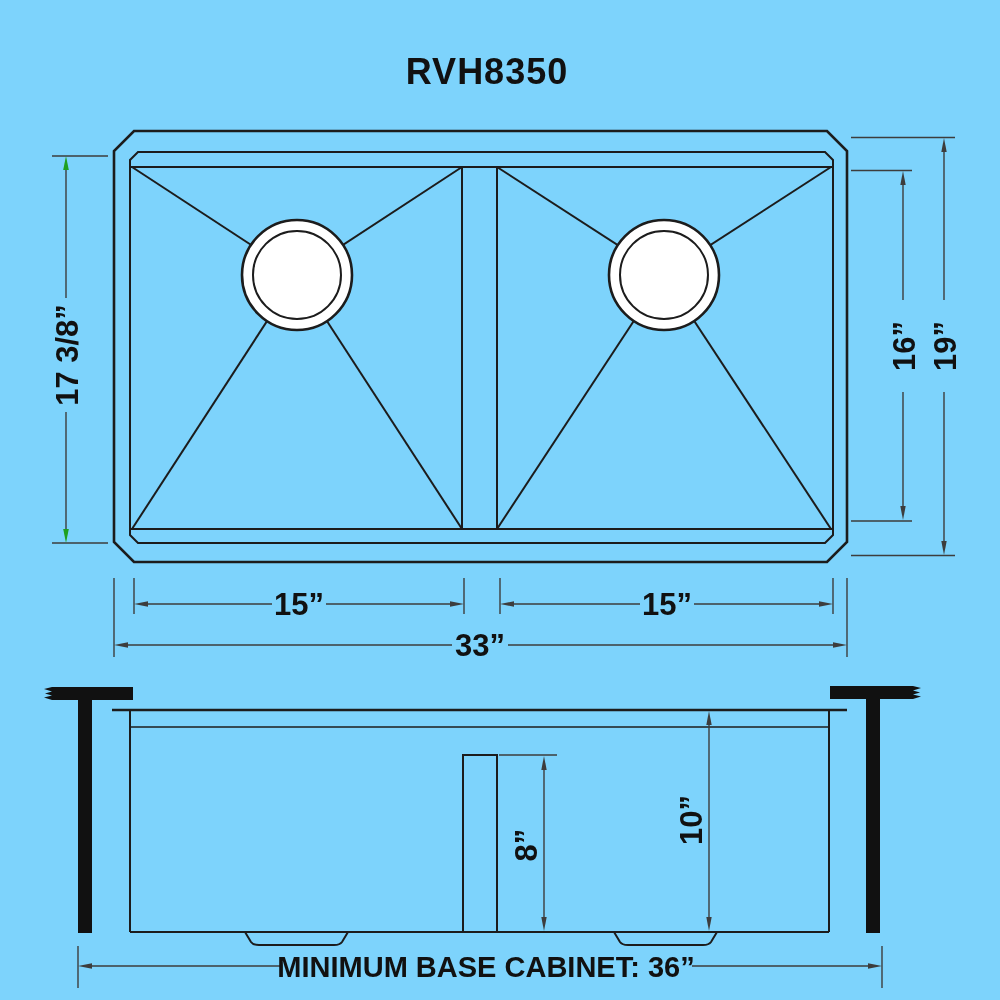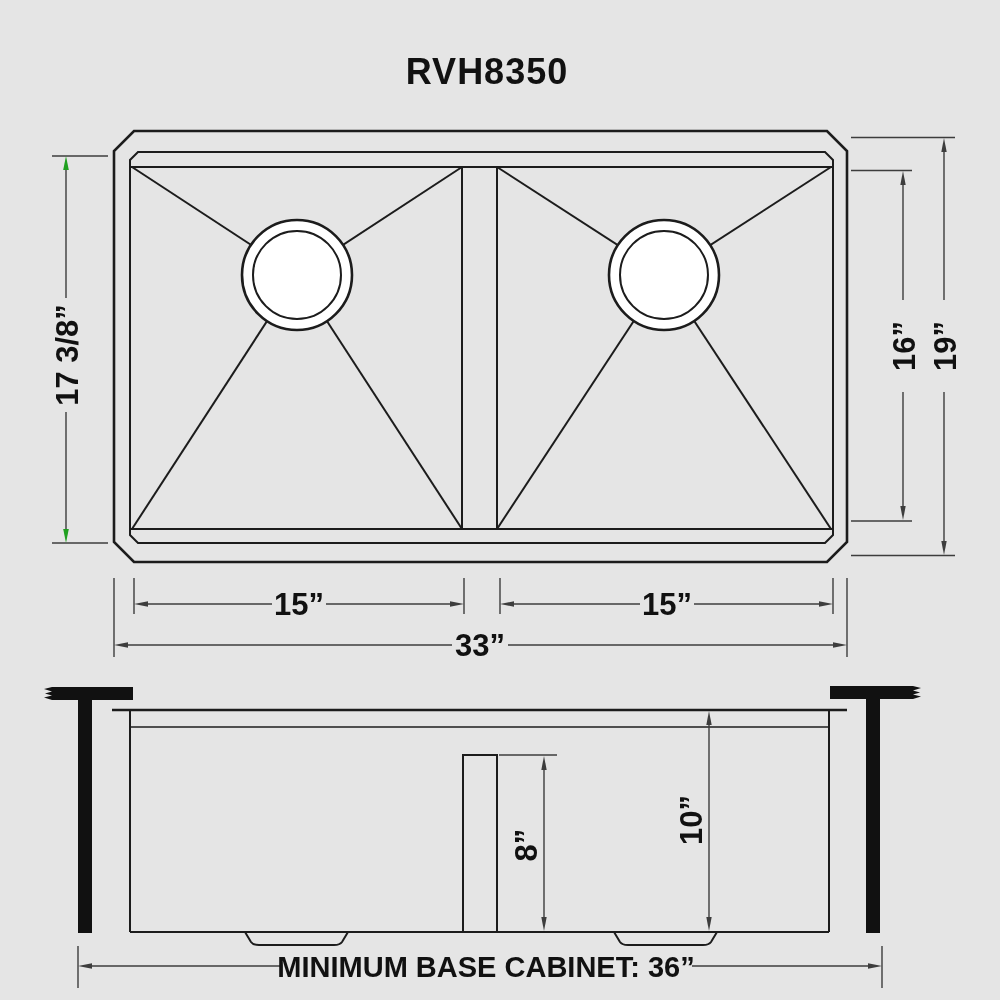--- a/index.html
+++ b/index.html
@@ -1,17 +1,17 @@
 <!DOCTYPE html>
 <html><head>
 <meta charset="utf-8">
 <style>
   html,body{margin:0;padding:0;background:#fff;}
   #stage{
-    position:relative;width:1000px;height:1000px;background:#e5e5e5;
+    position:relative;width:1000px;height:1000px;background:#7dd3fc;
     font-family:"Liberation Sans", sans-serif;
   }
   svg{display:block;}
   .draw{stroke:#1c1c1c;fill:none;}
   .w25{stroke-width:2.6;}
   .w2{stroke-width:2;}
   .w15{stroke-width:1.6;}
   .dim{stroke:#3d3d3d;stroke-width:1.4;fill:none;}
   .ah{fill:#3d3d3d;stroke:none;}
   .lbl{fill:#111;font-weight:bold;font-size:31px;}

